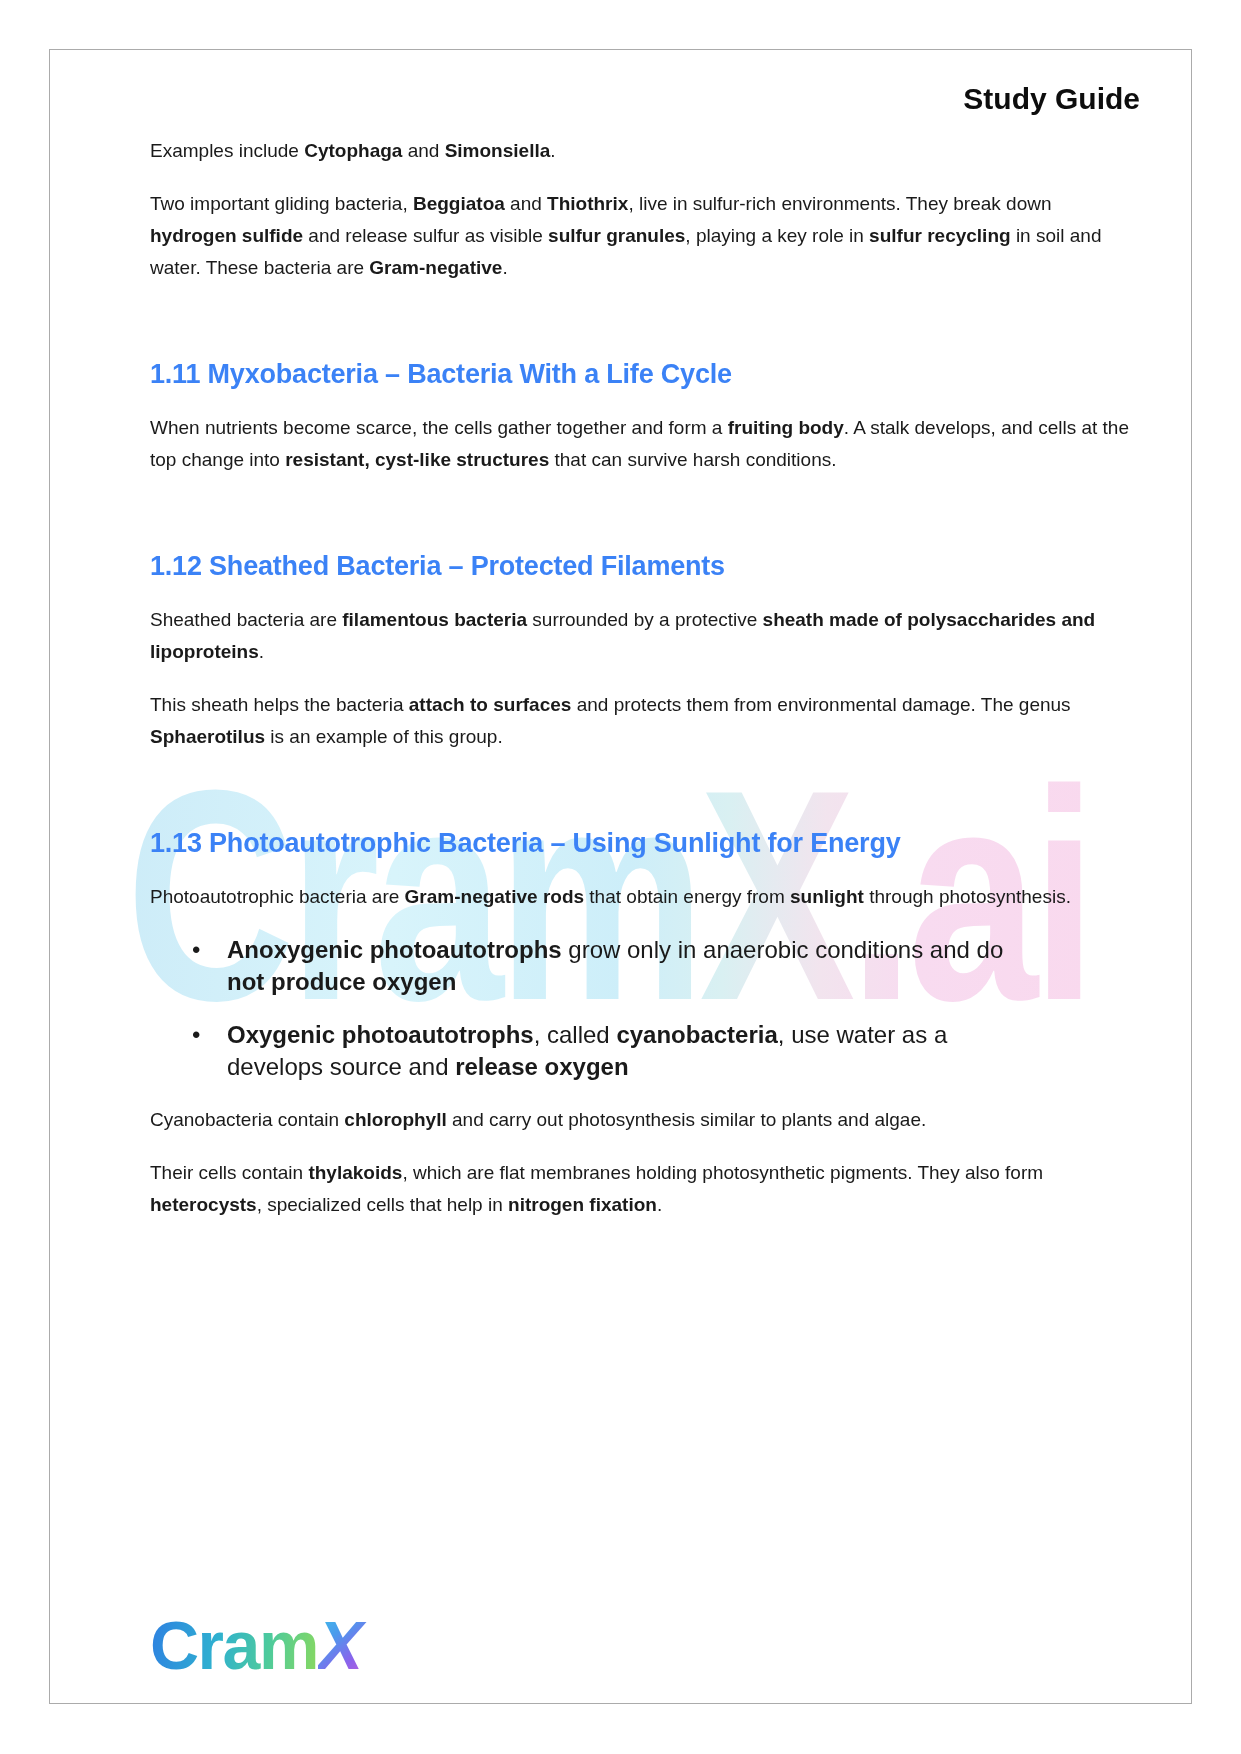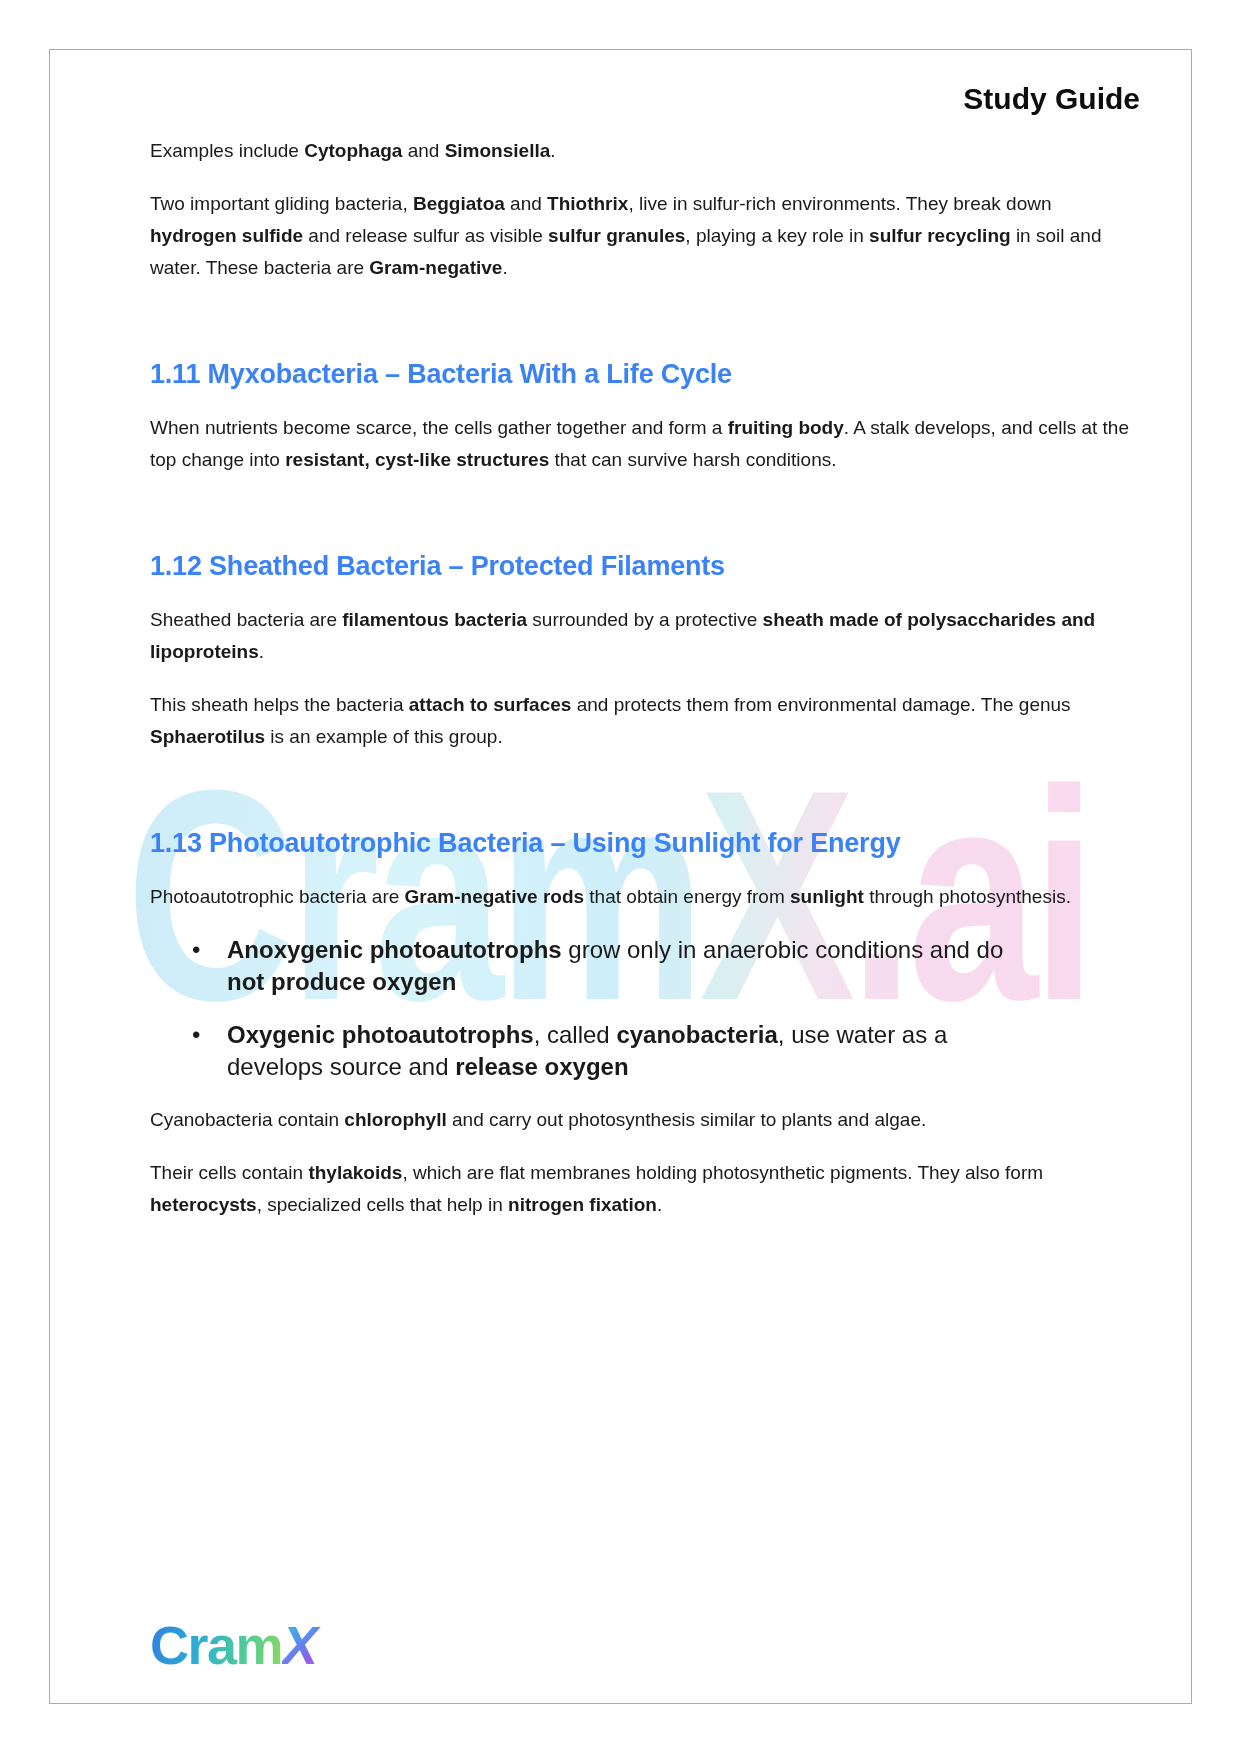--- a/index.html
+++ b/index.html
@@ -90,21 +90,21 @@
     content:"\2022";
     position:absolute;
     left:42px;top:0;
     color:#1a1a1a;
   }
   
   .logo{
     position:absolute;
     left:150px;top:1616px;
     z-index:1;
-    font-size:54px;
+    font-size:68px;
     line-height:58px;
     font-weight:700;
     letter-spacing:-1.5px;
     white-space:nowrap;
   }
   .logo-cram{
     color:#2fb7cd;
     background:linear-gradient(100deg,#2e7fe2 0%, #2fb0d0 40%, #4ecb9b 70%, #8bd95d 100%);
   }
   .logo-x{

